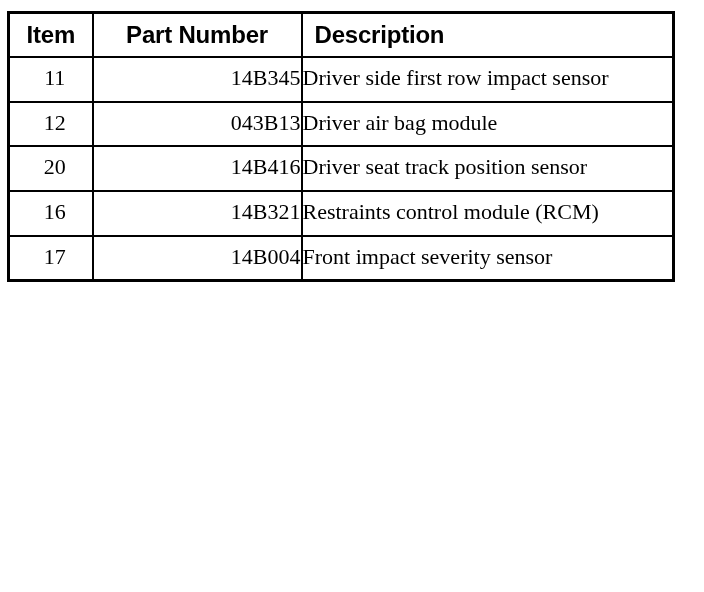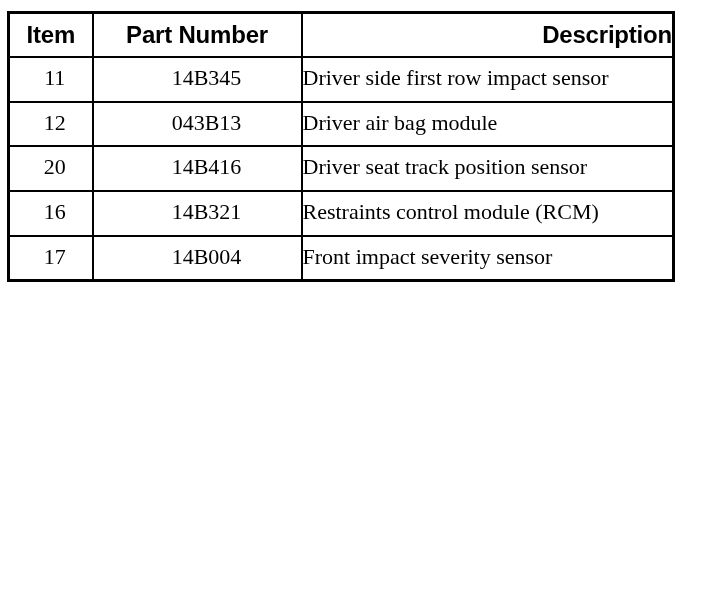--- a/index.html
+++ b/index.html
@@ -54,35 +54,35 @@
     font-family: "Liberation Sans", "DejaVu Sans", sans-serif;
     font-weight: bold;
     font-size: 24px;
     line-height: 1.05;
     padding: 8px 0 9px 0;
     vertical-align: middle;
     letter-spacing: -0.2px;
   }
   th.th-item { text-align: center; }
   th.th-part { text-align: center; padding-left: 0; }
-  th.th-desc { text-align: right; padding-left: 28px; }
+  th.th-desc { text-align: left; padding-left: 12px; }
 
   
   tbody td {
     font-family: "Liberation Serif", "DejaVu Serif", serif;
     font-size: 22px;
     line-height: 1.30;
     padding: 6px 0 8px 0;
   }
   td.cell-item {
     text-align: center;
     padding-left: 8px;
   }
   td.cell-part {
-    text-align: center;
+    text-align: right;
     padding-left: 19px;
   }
   td.cell-desc {
     text-align: left;
     padding-right: 6px;
   }
 
   
   tbody tr { }
 </style>

